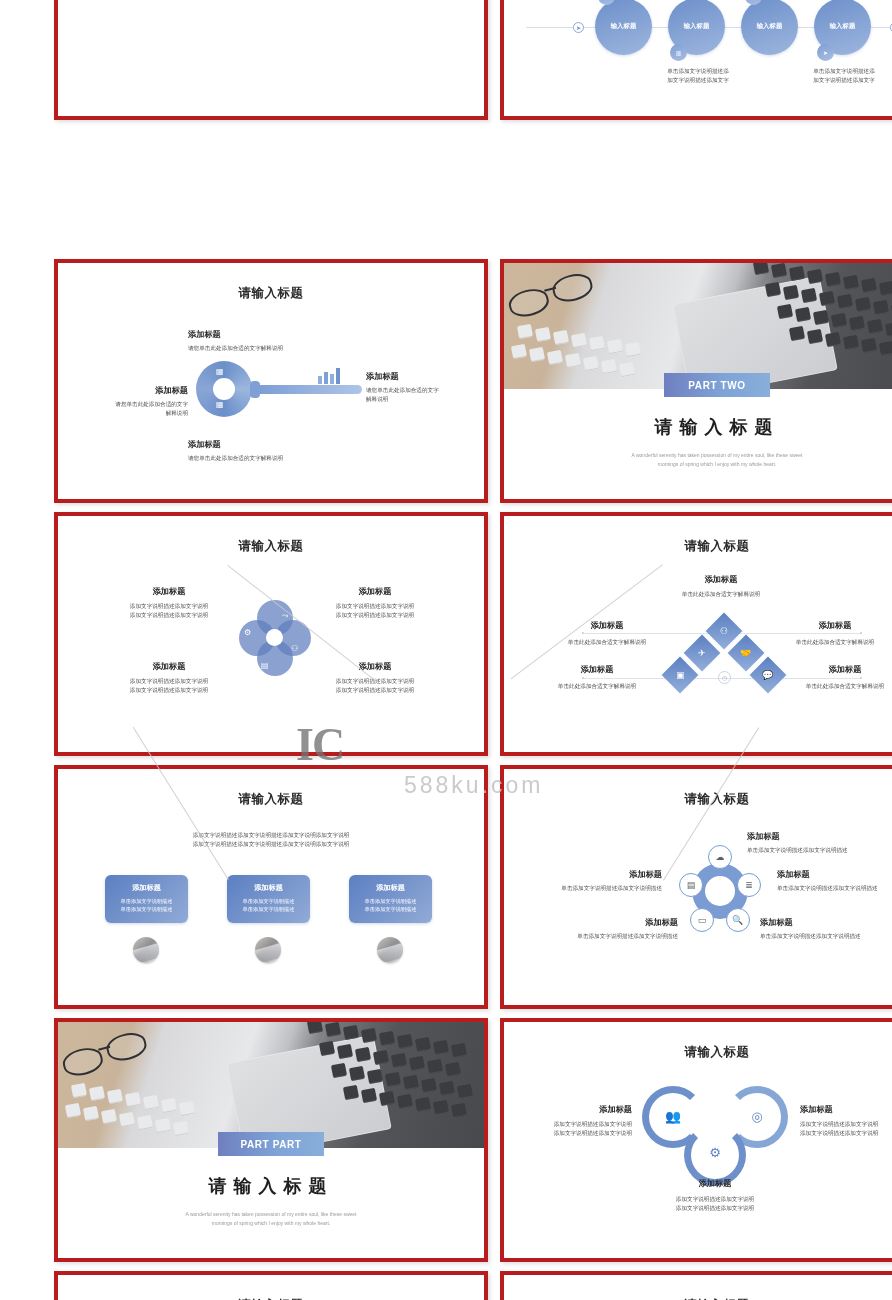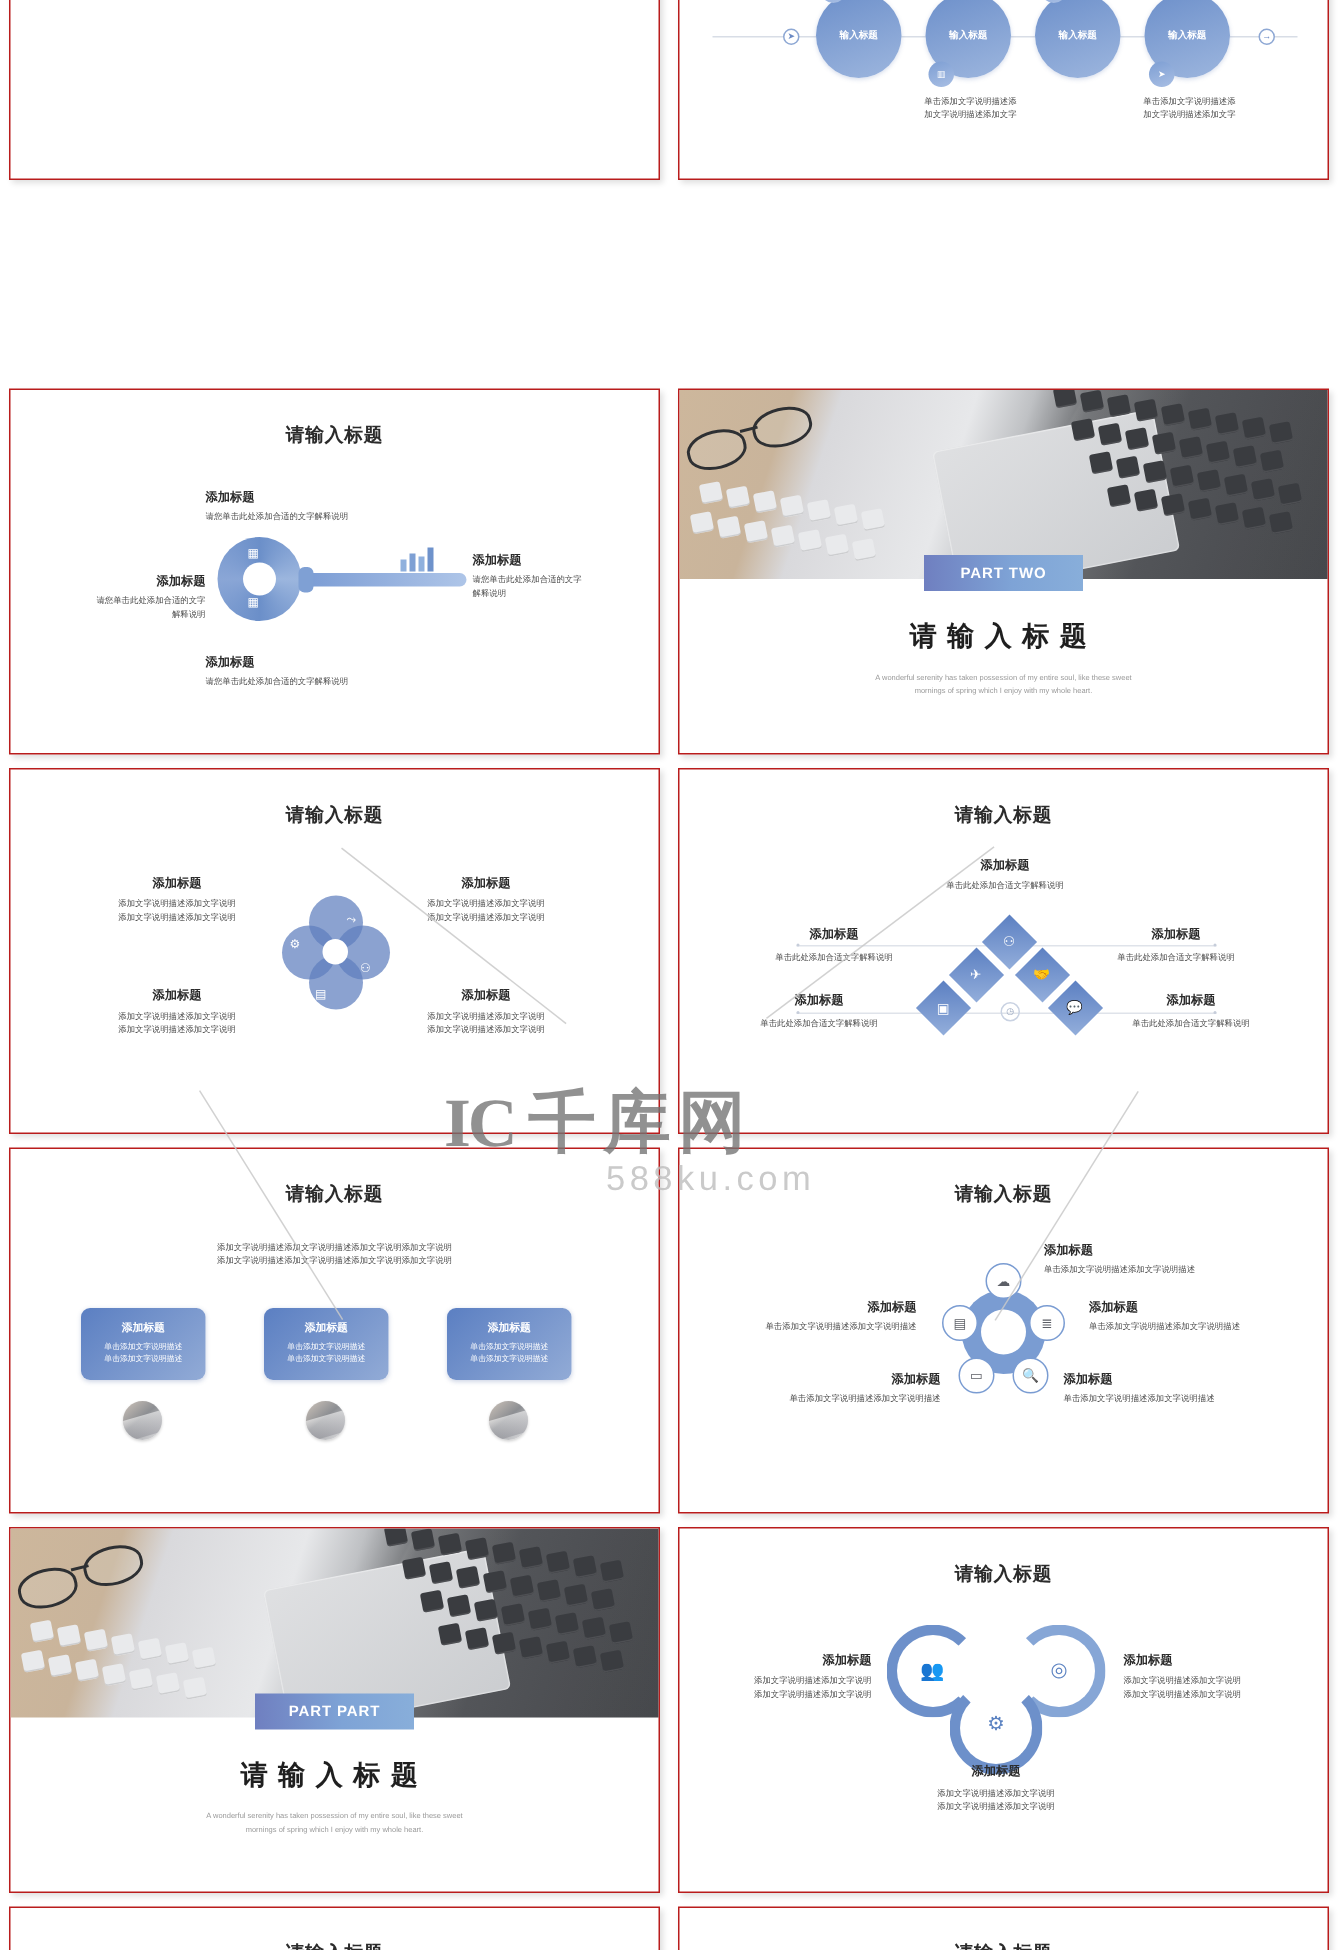--- a/index.html
+++ b/index.html
@@ -20,23 +20,24 @@
     width: 892px;
     display: grid;
     grid-template-columns: 446px 446px;
     grid-auto-rows: 253px;
   }
   .cell { position: relative; width: 446px; height: 253px; padding: 6px; }
   .slide {
     position: relative;
     width: 434px; height: 244px;
     background: #fff;
-    border: 1px solid #b91c1c;
+    border: 4px solid #b91c1c;
     box-shadow: 2px 2px 4px rgba(0,0,0,0.13);
     overflow: hidden;
+    margin-left: 48px;
   }
   .slide-inner { position: absolute; inset: 0; }
 
   
   .s-title {
     position: absolute; left: 0; right: 0; top: 22px;
     text-align: center;
     font-size: 12.5px; font-weight: bold; color: #2b2b2b;
     letter-spacing: 0.5px;
   }
@@ -668,18 +669,17 @@
   <div style="position:absolute;inset:0;pointer-events:none;">
     <div class="guide" style="left:228px;top:565px;width:190px;transform:rotate(38deg);"></div>
     <div class="guide" style="left:663px;top:565px;width:190px;transform:rotate(143deg);"></div>
     <div class="guide" style="left:228px;top:880px;width:180px;transform:rotate(-122deg);"></div>
     <div class="guide" style="left:663px;top:880px;width:180px;transform:rotate(-58deg);"></div>
   </div>
 
   <div class="wm">
     <div class="wm-main">
       <span class="wm-ic">IC</span>
-      <span class="wm-cn">千库网</span>
     </div>
     <div class="wm-url">588ku.com</div>
   </div>
 
 </div>
 
 </body></html>

